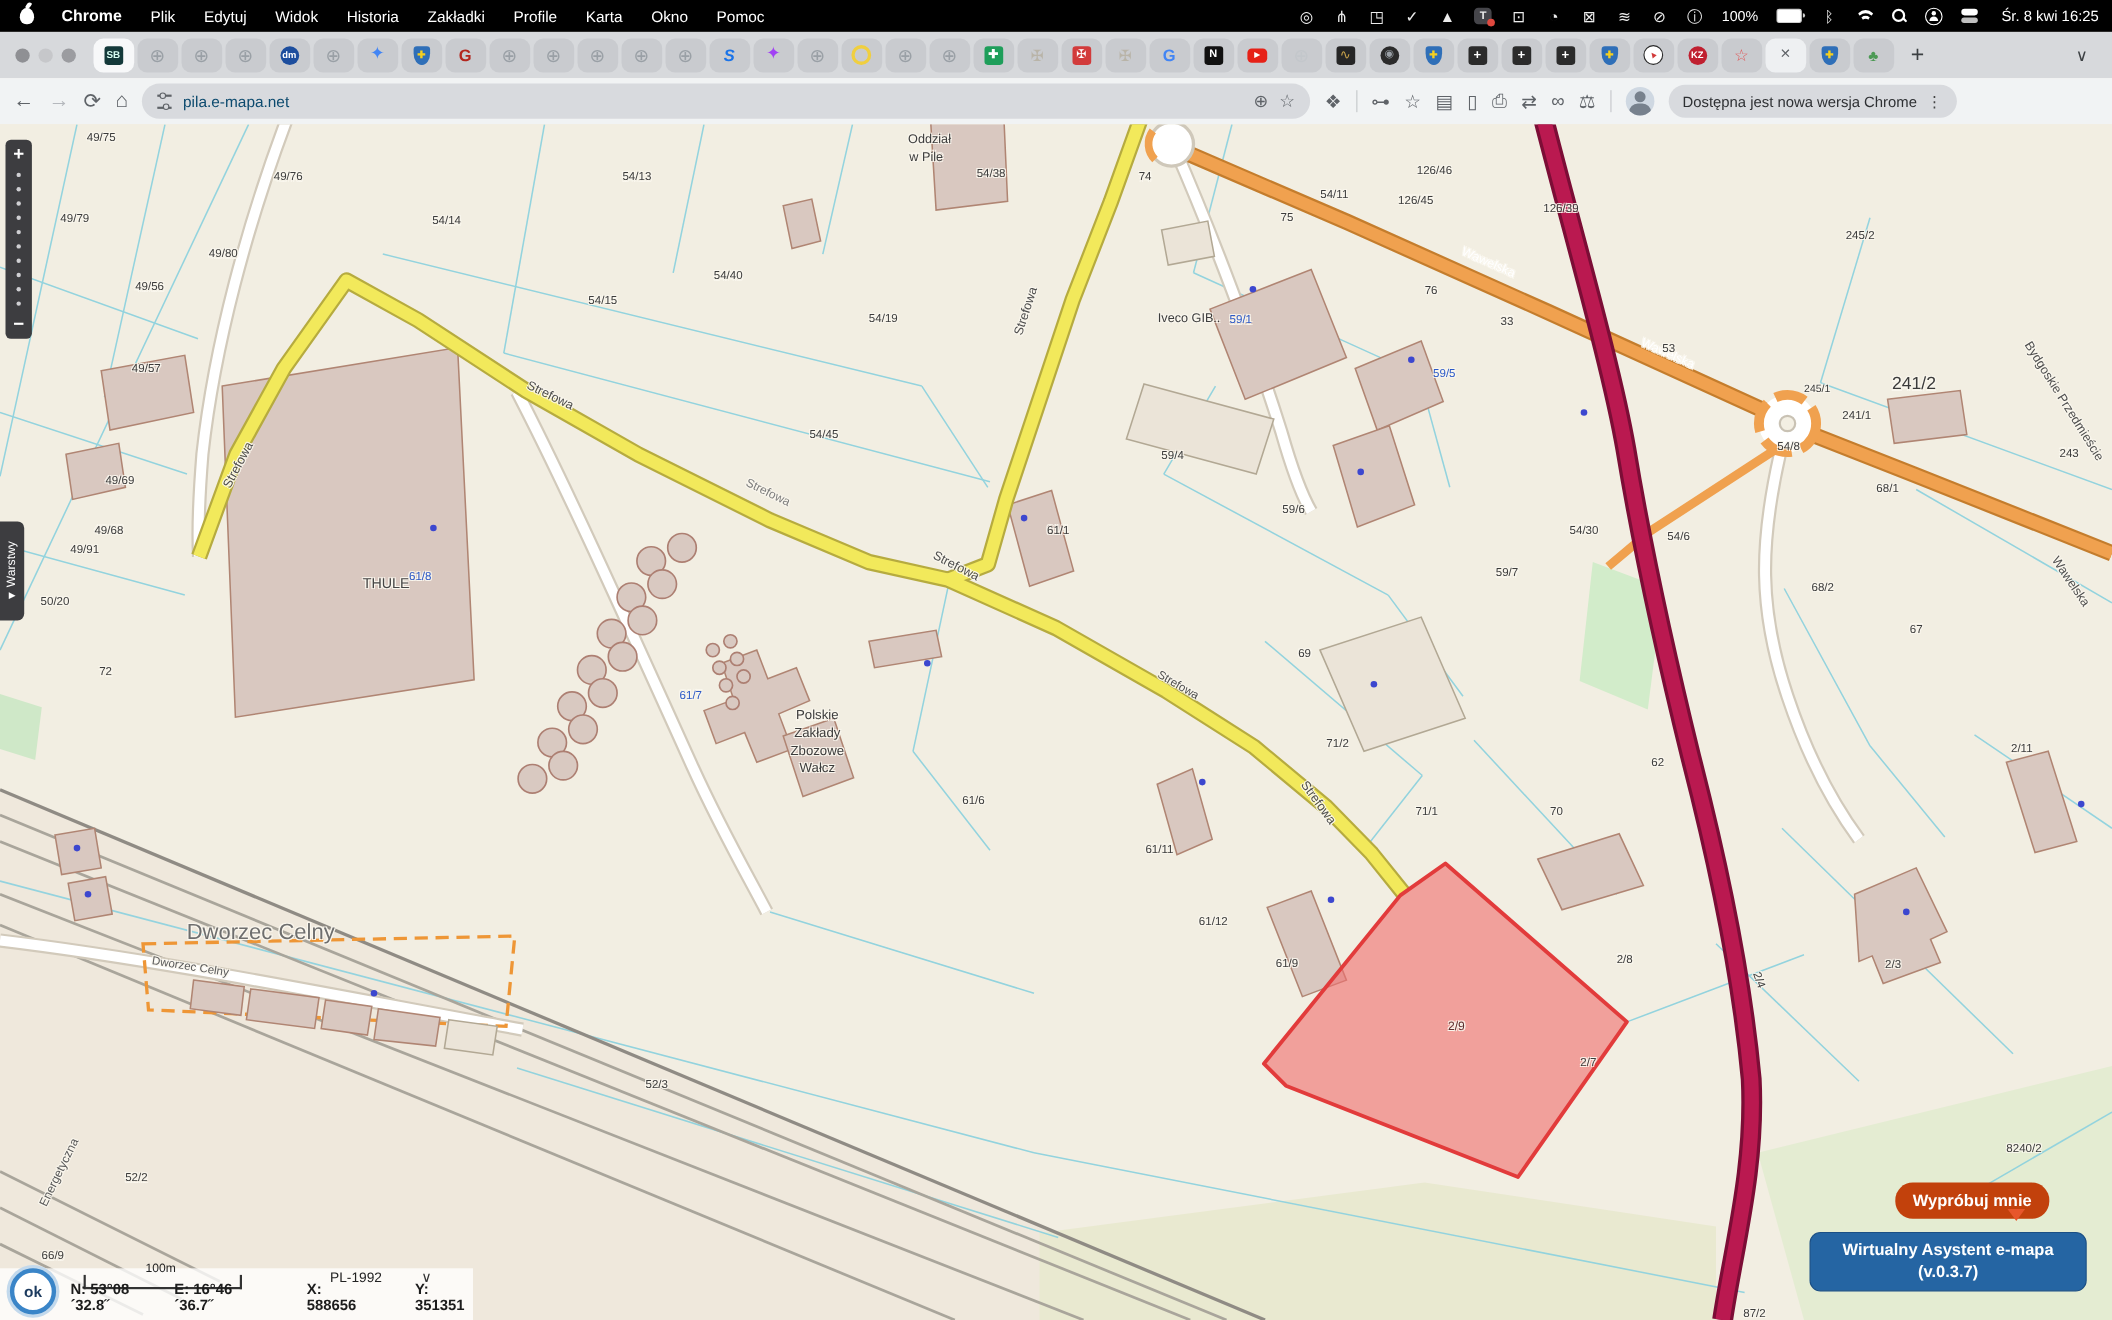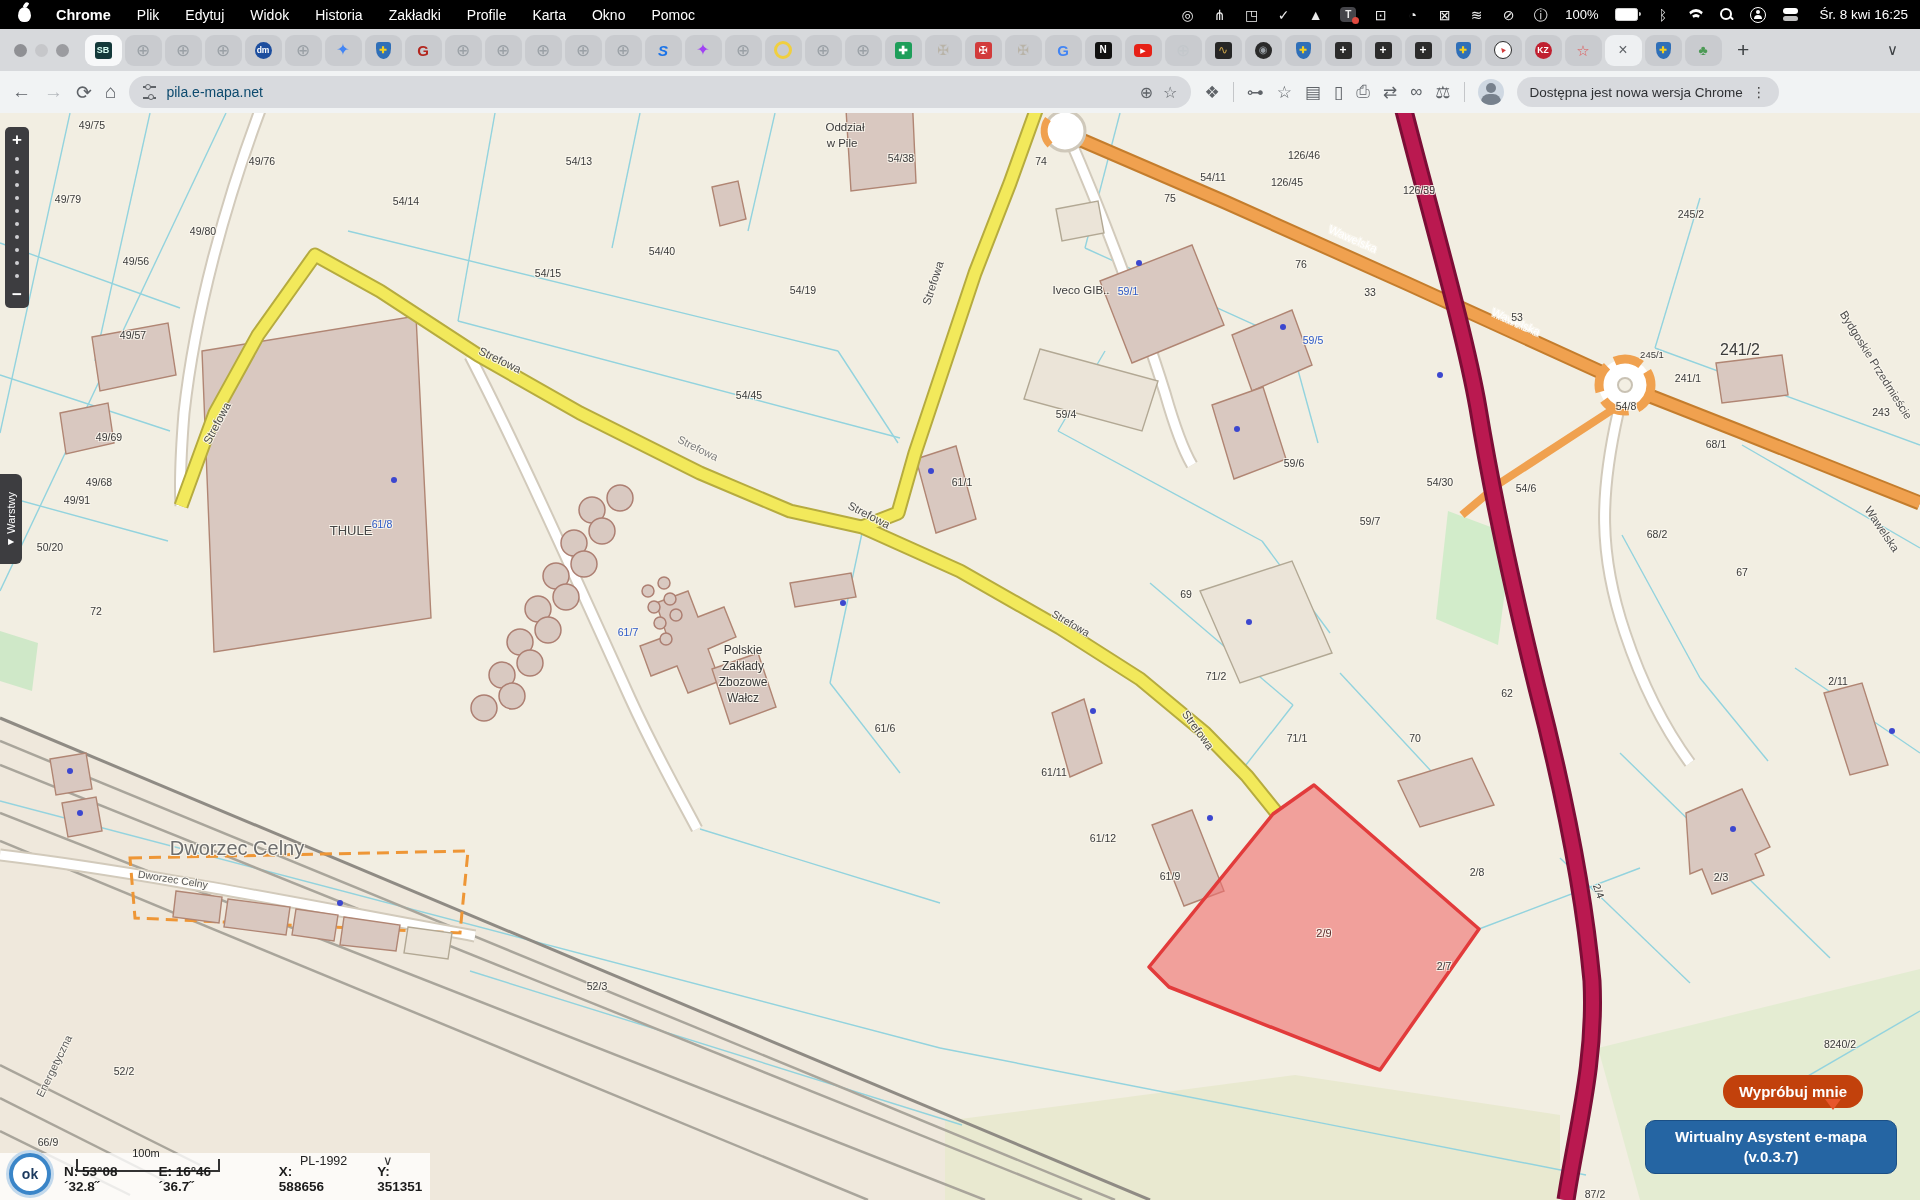--- a/index.html
+++ b/index.html
@@ -578,21 +578,21 @@
         <span class="mlabel" style="left: 1170px; top: 85px; font-size: 10.5px; color: rgb(59, 59, 59); transform: translate(-50%, -50%) rotate(0deg);">75</span>
         <span class="mlabel" style="left: 1301px; top: 151px; font-size: 10.5px; color: rgb(59, 59, 59); transform: translate(-50%, -50%) rotate(0deg);">76</span>
         <span class="mlabel" style="left: 1370px; top: 179px; font-size: 10.5px; color: rgb(59, 59, 59); transform: translate(-50%, -50%) rotate(0deg);">33</span>
         <span class="mlabel" style="left: 1304px; top: 42px; font-size: 10.5px; color: rgb(59, 59, 59); transform: translate(-50%, -50%) rotate(0deg);">126/46</span>
         <span class="mlabel" style="left: 1287px; top: 69px; font-size: 10.5px; color: rgb(59, 59, 59); transform: translate(-50%, -50%) rotate(0deg);">126/45</span>
         <span class="mlabel" style="left: 1419px; top: 77px; font-size: 10.5px; color: rgb(59, 59, 59); transform: translate(-50%, -50%) rotate(0deg);">126/39</span>
         <span class="mlabel" style="left: 1691px; top: 101px; font-size: 10.5px; color: rgb(59, 59, 59); transform: translate(-50%, -50%) rotate(0deg);">245/2</span>
         <span class="mlabel" style="left: 1128px; top: 178px; font-size: 10.5px; color: rgb(43, 89, 200); transform: translate(-50%, -50%) rotate(0deg);">59/1</span>
         <span class="mlabel" style="left: 1293px; top: 227px; font-size: 10.5px; color: rgb(43, 89, 200); transform: translate(-50%, -50%) rotate(0deg); padding-left: 40px;">59/5</span>
         <span class="mlabel" style="left: 1066px; top: 301px; font-size: 10.5px; color: rgb(59, 59, 59); transform: translate(-50%, -50%) rotate(0deg);">59/4</span>
-        <span class="mlabel" style="left: 1294px; top: 350px; font-size: 10.5px; color: rgb(59, 59, 59); transform: translate(-50%, -50%) rotate(0deg); text-align: right;">59/6</span>
+        <span class="mlabel" style="left: 1176px; top: 350px; font-size: 10.5px; color: rgb(59, 59, 59); transform: translate(-50%, -50%) rotate(0deg); text-align: right;">59/6</span>
         <span class="mlabel" style="left: 1370px; top: 408px; font-size: 10.5px; color: rgb(59, 59, 59); transform: translate(-50%, -50%) rotate(0deg);">59/7</span>
         <span class="mlabel" style="left: 962px; top: 369px; font-size: 10.5px; color: rgb(59, 59, 59); transform: translate(-50%, -50%) rotate(0deg);">61/1</span>
         <span class="mlabel" style="left: 355px; top: 411px; font-size: 10.5px; color: rgb(43, 89, 200); transform: translate(-50%, -50%) rotate(0deg); margin-left: 27px;">61/8</span>
         <span class="mlabel" style="left: 628px; top: 519px; font-size: 10.5px; color: rgb(43, 89, 200); transform: translate(-50%, -50%) rotate(0deg);">61/7</span>
         <span class="mlabel" style="left: 885px; top: 615px; font-size: 10.5px; color: rgb(59, 59, 59); transform: translate(-50%, -50%) rotate(0deg);">61/6</span>
         <span class="mlabel" style="left: 1054px; top: 659px; font-size: 10.5px; color: rgb(59, 59, 59); transform: translate(-50%, -50%) rotate(0deg);">61/11</span>
         <span class="mlabel" style="left: 1103px; top: 725px; font-size: 10.5px; color: rgb(59, 59, 59); transform: translate(-50%, -50%) rotate(0deg);">61/12</span>
         <span class="mlabel" style="left: 1170px; top: 763px; font-size: 10.5px; color: rgb(59, 59, 59); transform: translate(-50%, -50%) rotate(0deg);">61/9</span>
         <span class="mlabel" style="left: 1186px; top: 481px; font-size: 10.5px; color: rgb(59, 59, 59); transform: translate(-50%, -50%) rotate(0deg);">69</span>
         <span class="mlabel" style="left: 1216px; top: 563px; font-size: 10.5px; color: rgb(59, 59, 59); transform: translate(-50%, -50%) rotate(0deg);">71/2</span>

